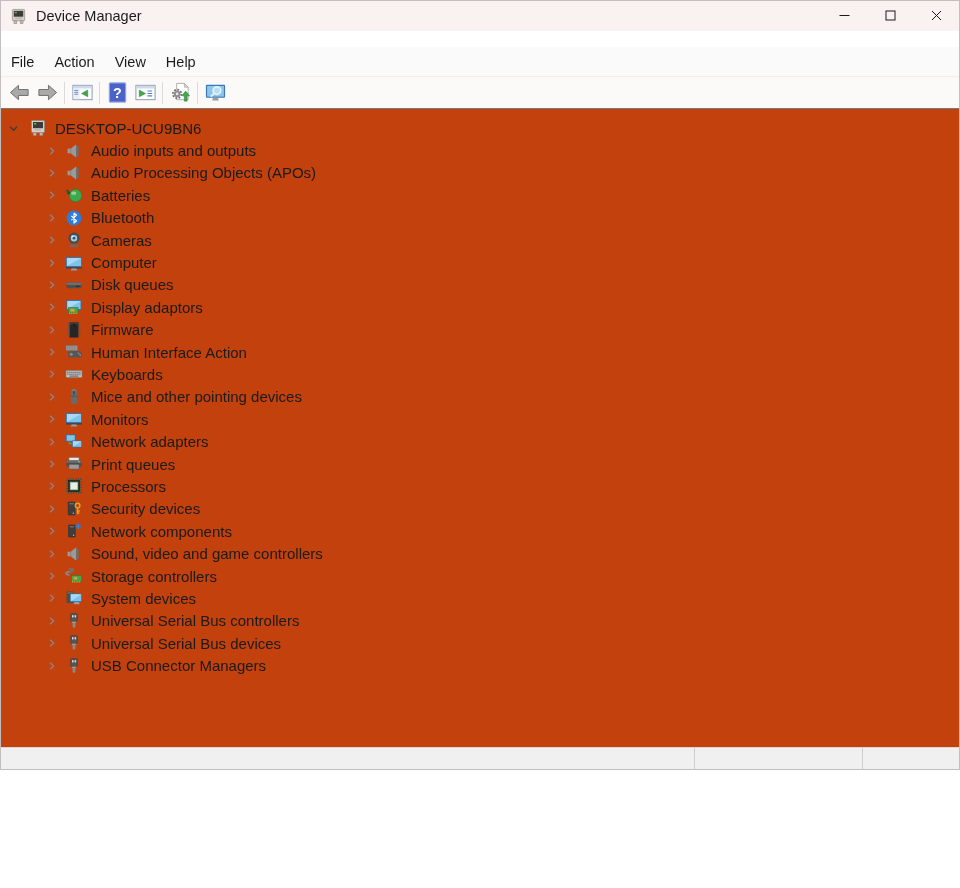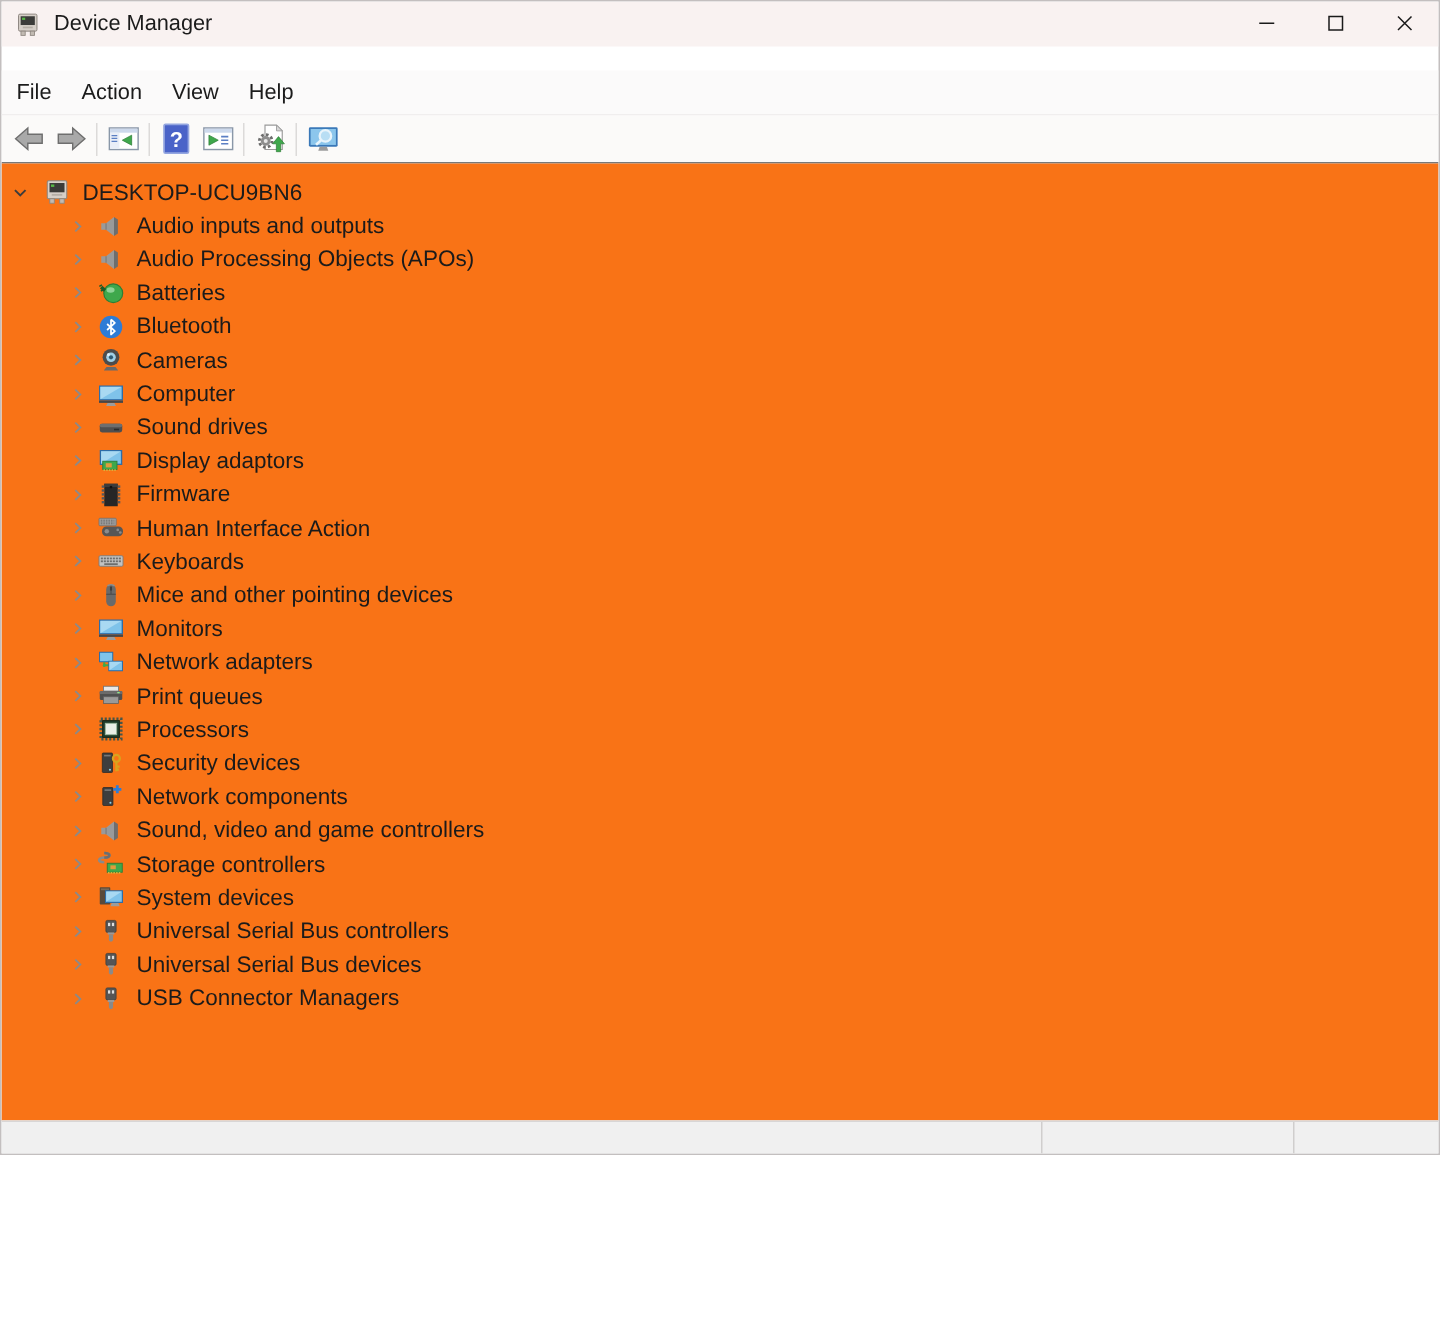--- a/index.html
+++ b/index.html
@@ -20,21 +20,21 @@
   
   .menubar { height:30px; flex:0 0 30px; display:flex; align-items:center; background:#fbfafa; border-bottom:1px solid #f0eeee; box-sizing:border-box; font-size:14.5px;margin-top:16px; }
   .menu-item { padding:4px 10px; }
   
   .toolbar { height:32px; flex:0 0 32px; display:flex; align-items:center; background:#fbfaf9; border-bottom:1px solid #787878; box-sizing:border-box; padding-left:4px; }
   .tool-btn { width:28px; height:27px; display:flex; align-items:center; justify-content:center; background:transparent; border:none; padding:0; }
   .tb-icon { width:23px; height:23px; display:block; }
   .tb-icon svg { width:100%; height:100%; display:block; }
   .tool-sep { width:1px; height:22px; background:#dcdad9; margin:0 3px; }
   
-  .tree { flex:1 1 auto; background:#f97316; padding-top:8px; overflow:hidden; }
+  .tree { flex:1 1 auto; background:#c2410c; padding-top:8px; overflow:hidden; }
   .row { display:flex; align-items:center; height:22.4px; font-size:15px; white-space:nowrap; }
   .row.root { padding-left:6px; }
   .row.child { padding-left:45px; }
   .chev { flex:0 0 13px; width:13px; height:13px; display:flex; align-items:center; justify-content:center; }
   .row.child .chev { flex:0 0 11px; width:11px; }
   .icon { flex:0 0 18px; width:18px; height:18px; margin-left:8px; }
   .row.root .icon { margin-left:9px; }
   .icon svg { width:100%; height:100%; display:block; }
   .label { margin-left:8px; }
   
@@ -286,21 +286,21 @@
               <path d="M3.2 1.8L6.6 5 3.2 8.2" fill="none" stroke="#8a8a8a" stroke-width="1.2"></path>
             </svg>
           </span>
     <span class="icon">
             <svg viewBox="0 0 18 18">
               <rect x="1.5" y="6.5" width="15" height="5.8" rx="1.6" fill="#4f4f4f"></rect>
               <rect x="1.5" y="6.5" width="15" height="2.4" rx="1.2" fill="#6e6e6e"></rect>
               <rect x="11" y="9.8" width="3.4" height="1.1" fill="#2b2b2b"></rect>
             </svg>
           </span>
-    <span class="label">Sound drives</span>
+    <span class="label">Disk queues</span>
   </div>
 
   <div class="row child">
     <span class="chev">
             <svg width="10" height="10" viewBox="0 0 10 10">
               <path d="M3.2 1.8L6.6 5 3.2 8.2" fill="none" stroke="#8a8a8a" stroke-width="1.2"></path>
             </svg>
           </span>
     <span class="icon">
             <svg viewBox="0 0 18 18">

